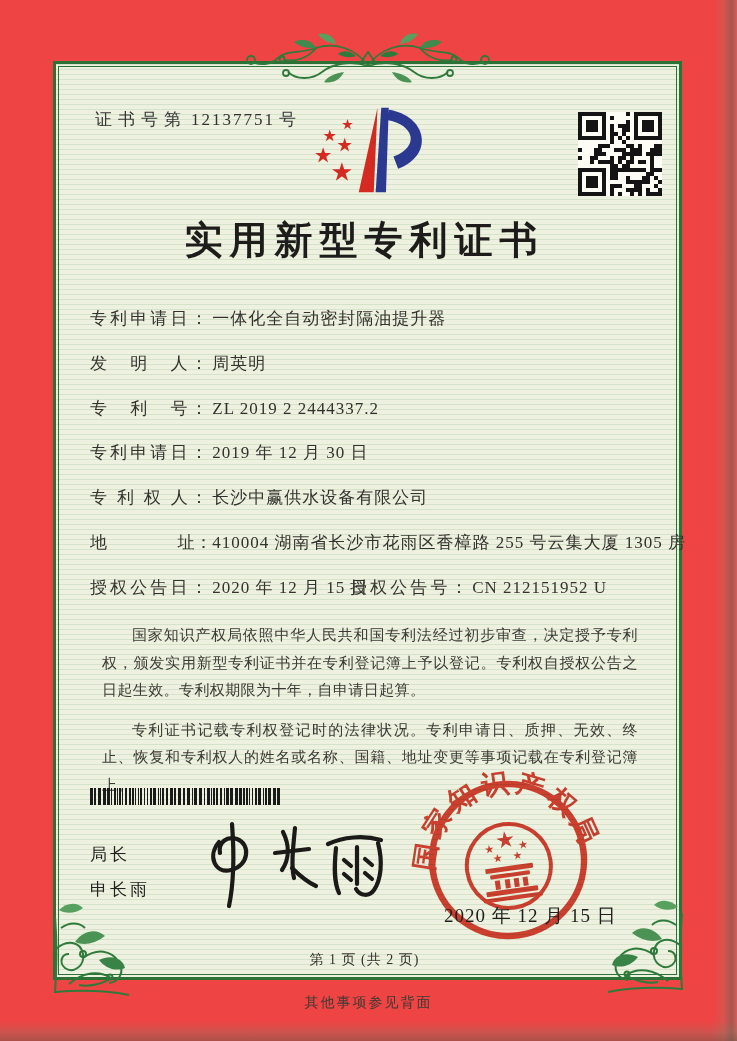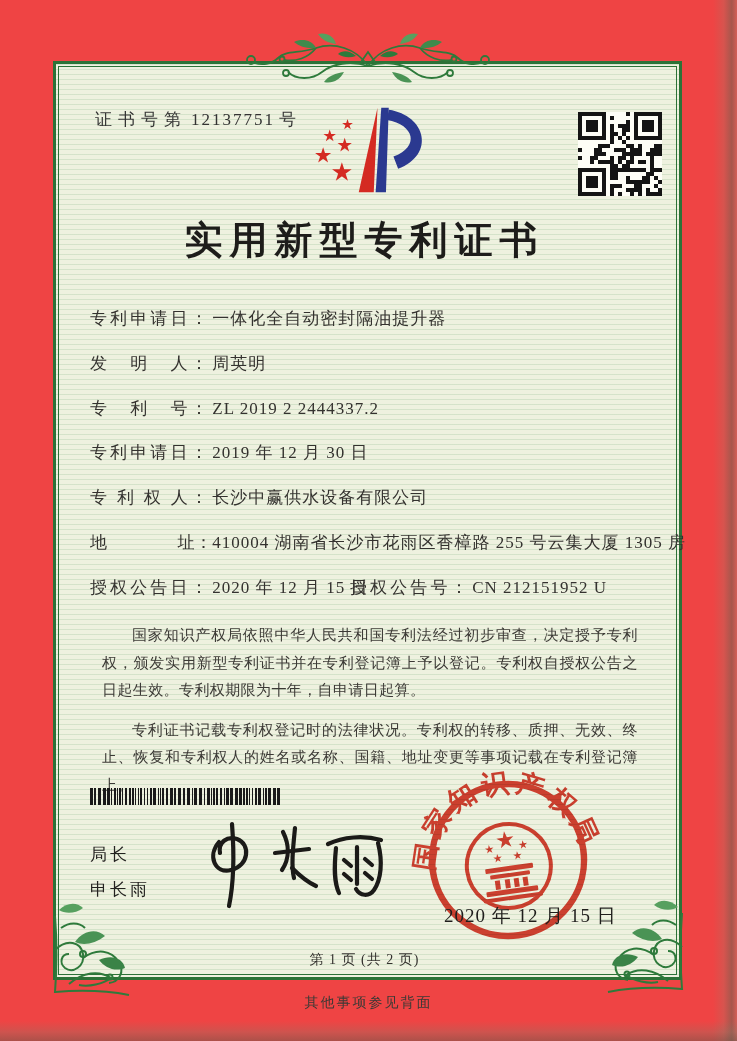--- a/index.html
+++ b/index.html
@@ -303,21 +303,21 @@
       <span class="fvalue">2020 年 12 月 15 日</span>
       <span class="pair2">
         <span class="flabel">授权公告号：</span>
         <span class="fvalue">CN 212151952 U</span>
       </span>
     </div>
   </div>
 
   <div class="paras">
     <p>国家知识产权局依照中华人民共和国专利法经过初步审查，决定授予专利权，颁发实用新型专利证书并在专利登记簿上予以登记。专利权自授权公告之日起生效。专利权期限为十年，自申请日起算。</p>
-    <p>专利证书记载专利权登记时的法律状况。专利权的转移、质押、无效、终止、恢复和专利权人的姓名或名称、国籍、地址变更等事项记载在专利登记簿上。</p>
+    <p>专利证书记载专利权登记时的法律状况。专利申请日、质押、无效、终止、恢复和专利权人的姓名或名称、国籍、地址变更等事项记载在专利登记簿上。</p>
   </div>
 
   <svg class="barcode" width="192" height="17" viewBox="0 0 192 17">
     <g id="barcode-bars" fill="#1a1a1a">
         <rect x="0" y="0" width="3" height="17"></rect>
         <rect x="4" y="0" width="2" height="17"></rect>
         <rect x="8" y="0" width="3" height="17"></rect>
         <rect x="13" y="0" width="3" height="17"></rect>
         <rect x="17" y="0" width="3" height="17"></rect>
         <rect x="21" y="0" width="1" height="17"></rect>

